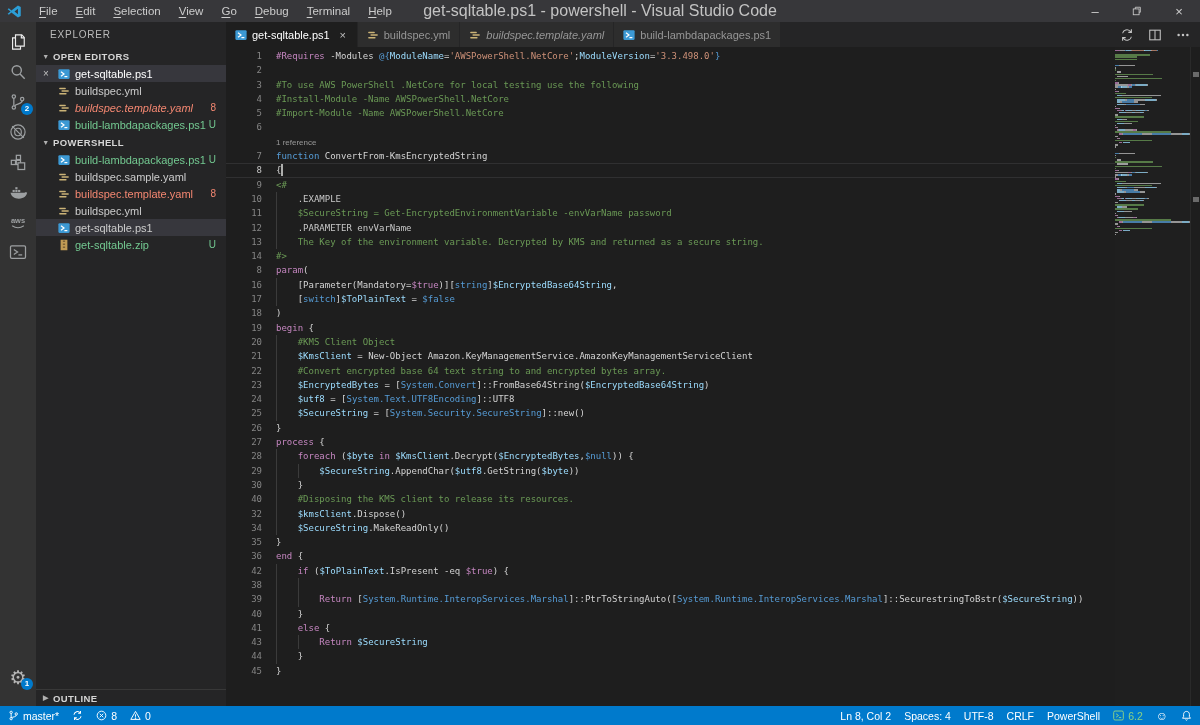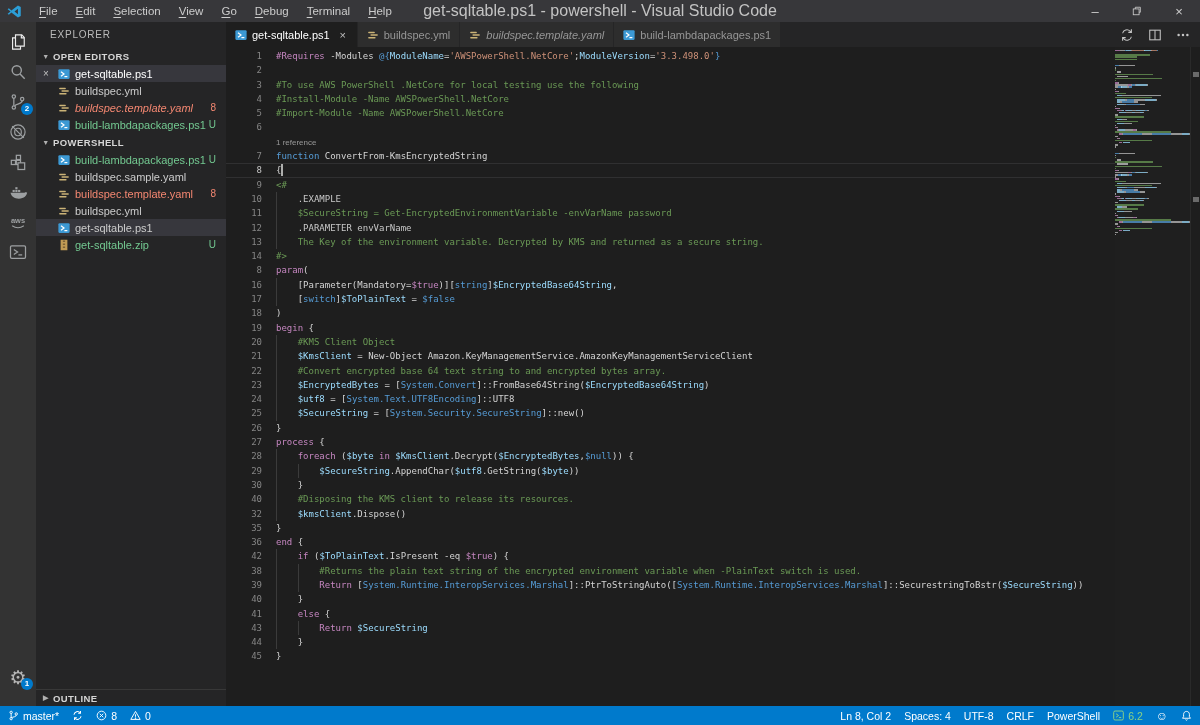--- a/index.html
+++ b/index.html
@@ -433,24 +433,25 @@
           <div class="code-row"><span class="ln">23</span><span class="guide" style="left: 50px;"></span><span class="tok-p">    </span><span class="tok-v">$EncryptedBytes</span><span class="tok-p"> = [</span><span class="tok-b">System.Convert</span><span class="tok-p">]::FromBase64String(</span><span class="tok-v">$EncryptedBase64String</span><span class="tok-p">)</span></div>
           <div class="code-row"><span class="ln">24</span><span class="guide" style="left: 50px;"></span><span class="tok-p">    </span><span class="tok-v">$utf8</span><span class="tok-p"> = [</span><span class="tok-b">System.Text.UTF8Encoding</span><span class="tok-p">]::UTF8</span></div>
           <div class="code-row"><span class="ln">25</span><span class="guide" style="left: 50px;"></span><span class="tok-p">    </span><span class="tok-v">$SecureString</span><span class="tok-p"> = [</span><span class="tok-b">System.Security.SecureString</span><span class="tok-p">]::new()</span></div>
           <div class="code-row"><span class="ln">26</span><span class="tok-p">}</span></div>
           <div class="code-row"><span class="ln">27</span><span class="tok-k">process</span><span class="tok-p"> {</span></div>
           <div class="code-row"><span class="ln">28</span><span class="guide" style="left: 50px;"></span><span class="tok-p">    </span><span class="tok-k">foreach</span><span class="tok-p"> (</span><span class="tok-v">$byte</span><span class="tok-p"> </span><span class="tok-k">in</span><span class="tok-p"> </span><span class="tok-v">$KmsClient</span><span class="tok-p">.Decrypt(</span><span class="tok-v">$EncryptedBytes</span><span class="tok-p">,</span><span class="tok-b">$null</span><span class="tok-p">)) {</span></div>
           <div class="code-row"><span class="ln">29</span><span class="guide" style="left: 50px;"></span><span class="guide" style="left: 71.672px;"></span><span class="tok-p">        </span><span class="tok-v">$SecureString</span><span class="tok-p">.AppendChar(</span><span class="tok-v">$utf8</span><span class="tok-p">.GetString(</span><span class="tok-v">$byte</span><span class="tok-p">))</span></div>
           <div class="code-row"><span class="ln">30</span><span class="guide" style="left: 50px;"></span><span class="tok-p">    }</span></div>
           <div class="code-row"><span class="ln">40</span><span class="guide" style="left: 50px;"></span><span class="tok-c">    #Disposing the KMS client to release its resources.</span></div>
           <div class="code-row"><span class="ln">32</span><span class="guide" style="left: 50px;"></span><span class="tok-p">    </span><span class="tok-v">$kmsClient</span><span class="tok-p">.Dispose()</span></div>
+          <div class="code-row"><span class="ln">34</span><span class="guide" style="left: 50px;"></span><span class="tok-p">    </span><span class="tok-v">$SecureString</span><span class="tok-p">.MakeReadOnly()</span></div>
           <div class="code-row"><span class="ln">35</span><span class="tok-p">}</span></div>
           <div class="code-row"><span class="ln">36</span><span class="tok-k">end</span><span class="tok-p"> {</span></div>
           <div class="code-row"><span class="ln">42</span><span class="guide" style="left: 50px;"></span><span class="tok-p">    </span><span class="tok-k">if</span><span class="tok-p"> (</span><span class="tok-v">$ToPlainText</span><span class="tok-p">.IsPresent -eq </span><span class="tok-k">$true</span><span class="tok-p">) {</span></div>
-          <div class="code-row"><span class="ln">38</span><span class="guide" style="left: 50px;"></span><span class="guide" style="left: 71.672px;"></span><span class="tok-c">        #Returns the plain text string of the encrypted environment variable when -PlainText switch is used.</span></div>
+          <div class="code-row"><span class="ln">38</span><span class="guide" style="left: 50px;"></span><span class="guide" style="left: 71.672px;"></span></div>
           <div class="code-row"><span class="ln">39</span><span class="guide" style="left: 50px;"></span><span class="guide" style="left: 71.672px;"></span><span class="tok-p">        </span><span class="tok-k">Return</span><span class="tok-p"> [</span><span class="tok-b">System.Runtime.InteropServices.Marshal</span><span class="tok-p">]::PtrToStringAuto([</span><span class="tok-b">System.Runtime.InteropServices.Marshal</span><span class="tok-p">]::SecurestringToBstr(</span><span class="tok-v">$SecureString</span><span class="tok-p">))</span></div>
           <div class="code-row"><span class="ln">40</span><span class="guide" style="left: 50px;"></span><span class="tok-p">    }</span></div>
           <div class="code-row"><span class="ln">41</span><span class="guide" style="left: 50px;"></span><span class="tok-p">    </span><span class="tok-k">else</span><span class="tok-p"> {</span></div>
           <div class="code-row"><span class="ln">43</span><span class="guide" style="left: 50px;"></span><span class="guide" style="left: 71.672px;"></span><span class="tok-p">        </span><span class="tok-k">Return</span><span class="tok-p"> </span><span class="tok-v">$SecureString</span></div>
           <div class="code-row"><span class="ln">44</span><span class="guide" style="left: 50px;"></span><span class="tok-p">    }</span></div>
           <div class="code-row"><span class="ln">45</span><span class="tok-p">}</span></div>
         </div>
       <div class="minimap" id="minimap">
           <div class="mm-row">
             <span style="width: 4.68px; background: rgb(197, 134, 192);"></span>

